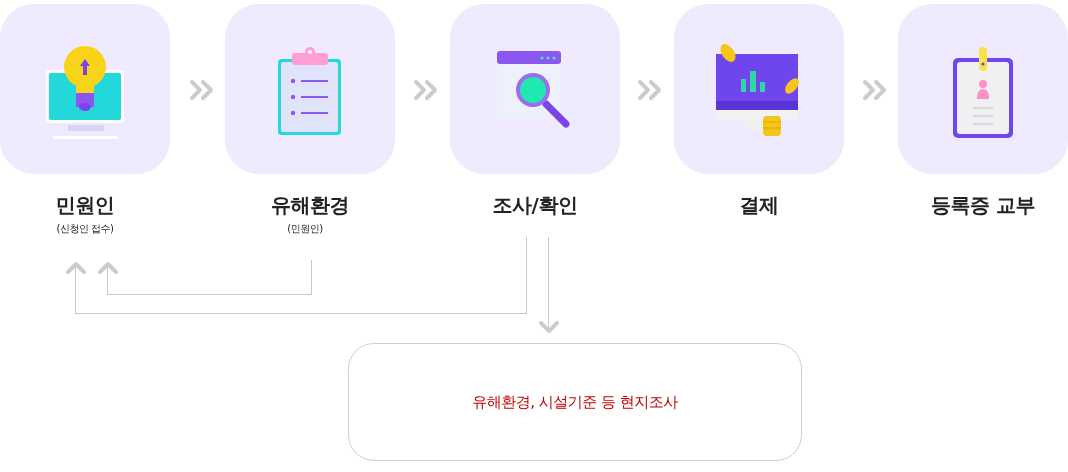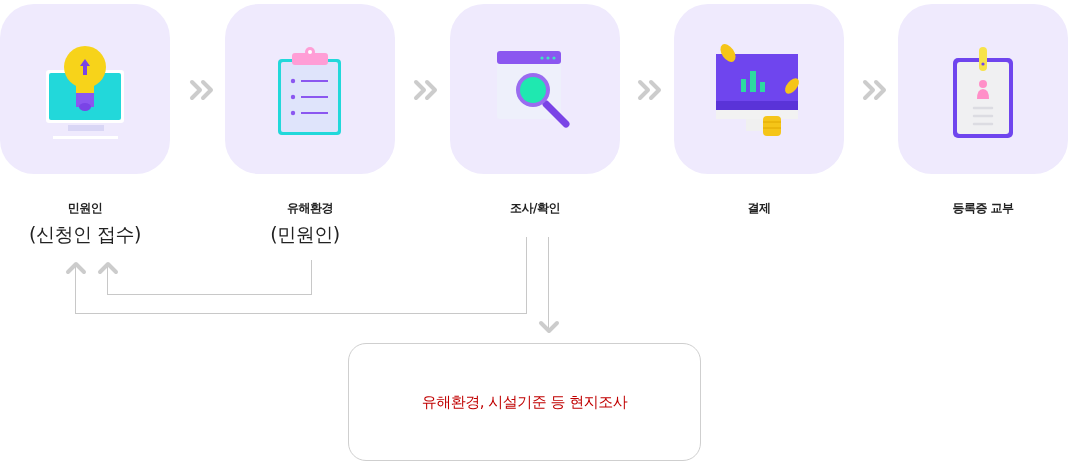--- a/index.html
+++ b/index.html
@@ -1,23 +1,23 @@
 <!DOCTYPE html>
 <html><head>
 <meta charset="utf-8">
 <style>
   html,body{margin:0;padding:0;background:#fff;}
   body{width:1068px;height:472px;position:relative;overflow:hidden;font-family:"DejaVu Sans","Liberation Sans",sans-serif;}
   .card{position:absolute;top:4px;width:170px;height:170px;border-radius:34px;background:#efeafd;}
   .card svg{position:absolute;left:0;top:0;}
   .chev{position:absolute;top:78px;width:28px;height:24px;}
-  .title{position:absolute;top:200px;width:170px;text-align:center;font-size:12px;font-weight:bold;color:#222;letter-spacing:-0.5px;}
-  .sub{position:absolute;top:222px;width:170px;text-align:center;font-size:19px;color:#222;letter-spacing:-0.5px;}
+  .title{position:absolute;top:192px;width:170px;text-align:center;font-size:20px;font-weight:bold;color:#222;letter-spacing:-0.5px;}
+  .sub{position:absolute;top:222px;width:170px;text-align:center;font-size:10px;color:#222;letter-spacing:-0.5px;}
   .ln{position:absolute;background:#c8c8c8;}
-  .box{position:absolute;left:348px;top:343px;width:353px;height:118px;border:1px solid #cfcfcf;border-radius:18px;box-sizing:border-box;display:flex;align-items:center;justify-content:center;}
+  .box{position:absolute;left:348px;top:343px;width:454px;height:118px;border:1px solid #cfcfcf;border-radius:26px;box-sizing:border-box;display:flex;align-items:center;justify-content:center;}
   .box span{color:#c00000;font-size:15px;letter-spacing:-0.5px;}
 </style>
 </head>
 <body>
 
 <div class="card" style="left:0">
   <svg width="170" height="170" viewBox="0 0 170 170">
     <rect x="46" y="66" width="78" height="53" rx="3" fill="#fff"></rect>
     <rect x="49" y="69" width="72" height="47" rx="2" fill="#22d8da"></rect>
     <rect x="68" y="121" width="36" height="6" fill="#d9d6f5"></rect>

